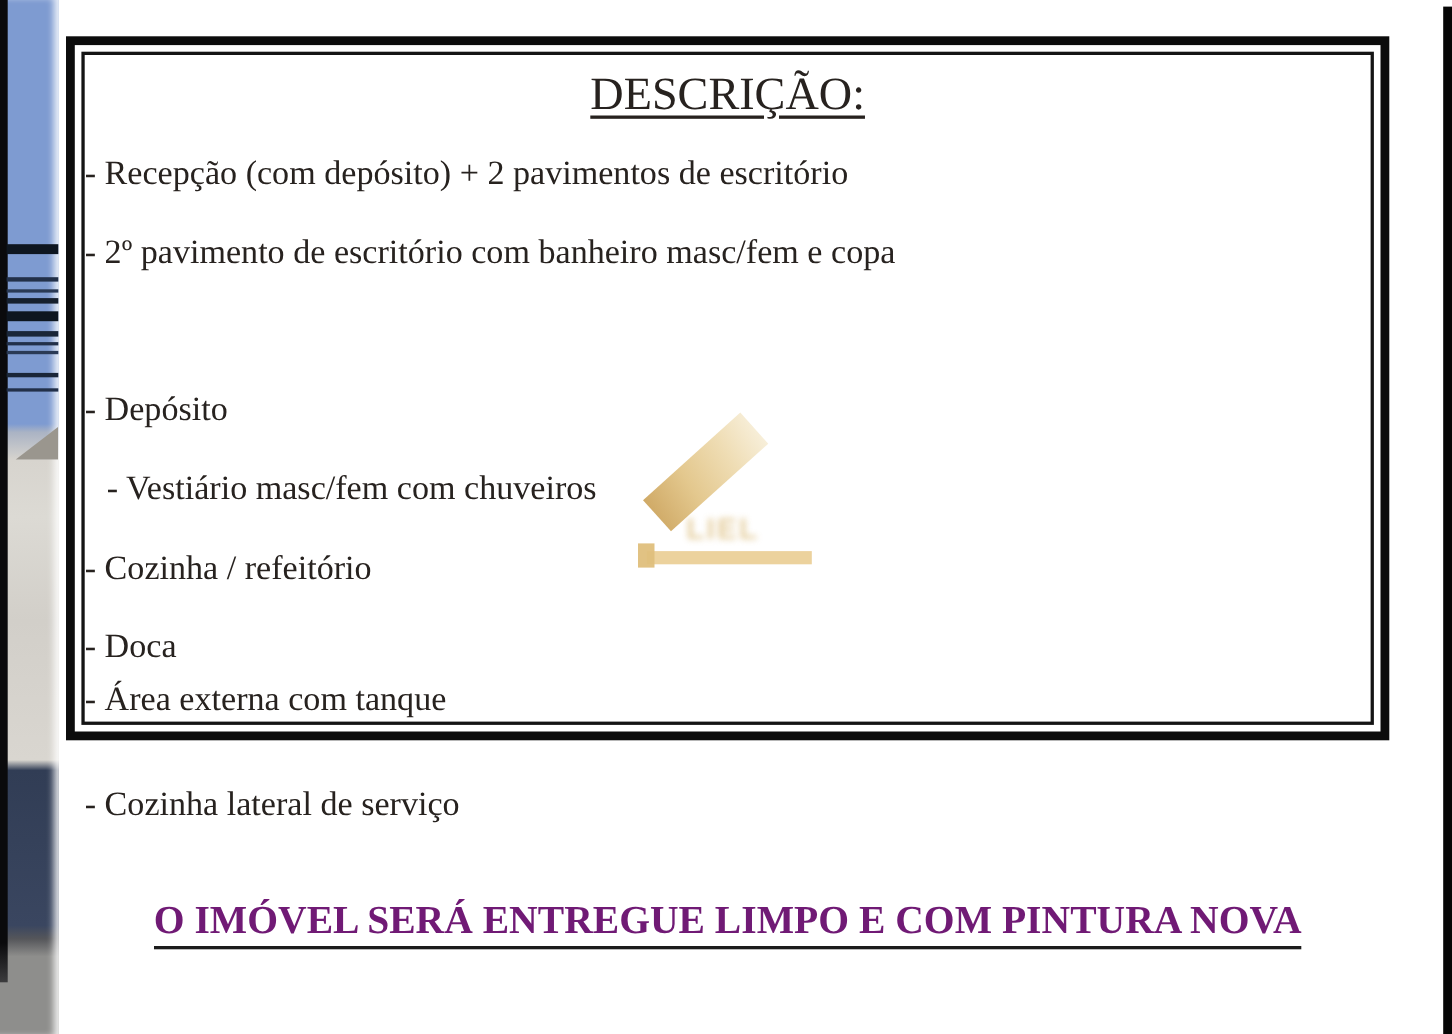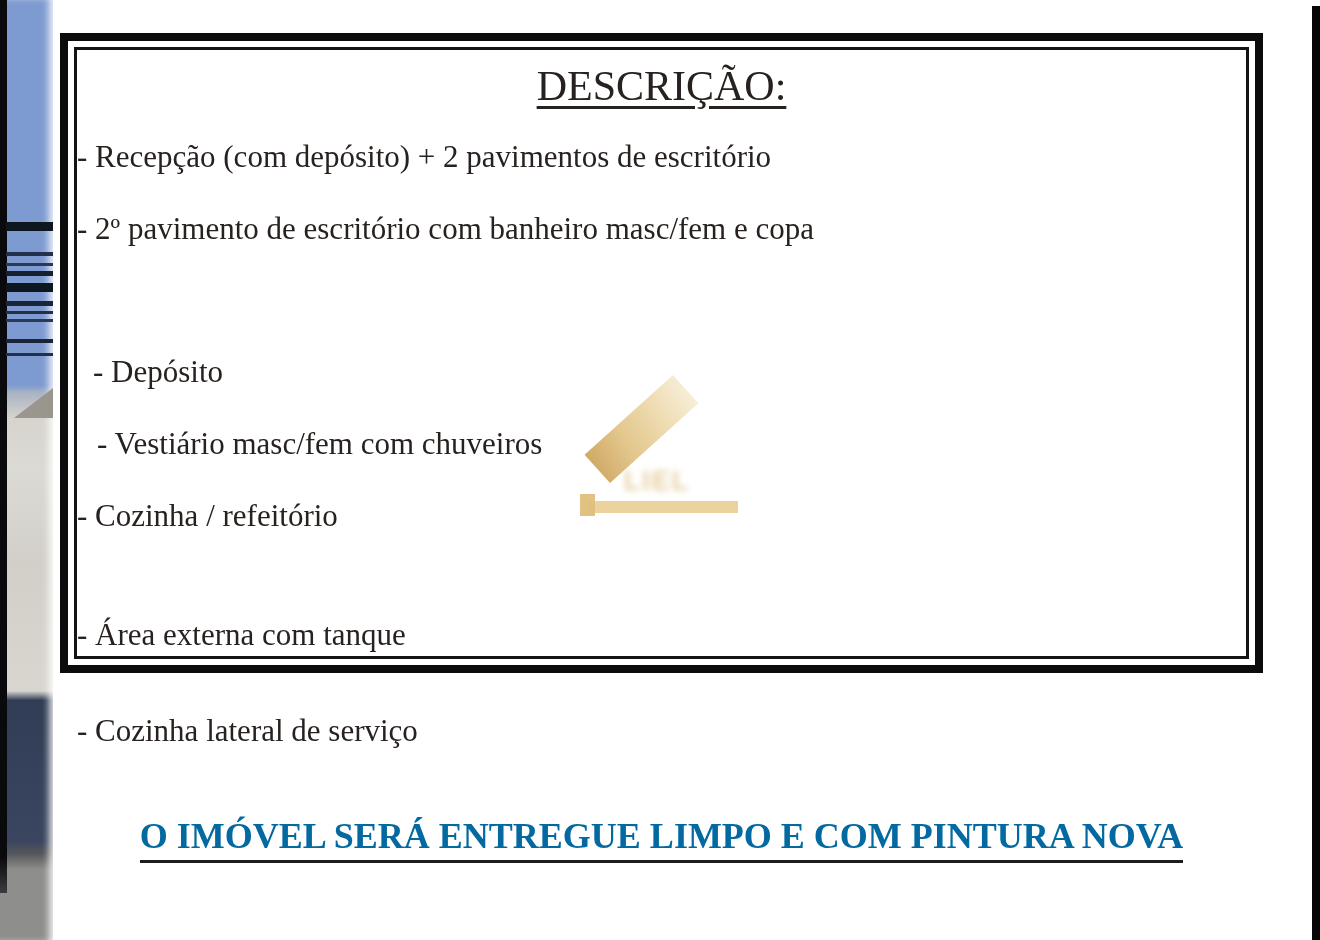--- a/index.html
+++ b/index.html
@@ -129,40 +129,40 @@
     position: absolute; z-index: 2;
     left: 0; right: 0;
     text-align: left;
     font-size: 31px;
     line-height: 40px;
     color: #27221f;
   }
   .i1 { top: 87px; }
   .i2 { top: 159px; }
   .i3 { top: 230px; }
-  .i4 { top: 302px; margin-left: 16px; }
+  .i4 { top: 302px; }
   .i5 { top: 374px; padding-left: 20px; }
   .i6 { top: 446px; }
   .i7 { top: 517px; }
   .i8 { top: 565px; }
   .i9 { top: 661px; }
   .footer-line {
     position: absolute; z-index: 2;
     left: 0; right: 0; top: 765px;
     text-align: center;
   }
   .footer-line span {
     display: inline-block;
     font-size: 36px;
     font-weight: bold;
     line-height: 42px;
     letter-spacing: 0px;
     border-bottom: 3px solid #1c1c1c;
     padding-bottom: 3px;
-    color: #0369a1;
+    color: #701a75;
   }
 </style>
 </head>
 <body>
 
 <div class="stage">
 
   <div class="photo-strip">
     <div class="strip-edge"></div>
     <div class="streak s1"></div>
@@ -188,20 +188,21 @@
       <div class="wm wm-bar"></div>
       <div class="wm wm-foot"></div>
 
       <h1 class="title">DESCRIÇÃO:</h1>
 
       <div class="item i1">- Recepção (com depósito) + 2 pavimentos de escritório</div>
       <div class="item i2">- 2º pavimento de escritório com banheiro masc/fem e copa</div>
       <div class="item i4">- Depósito</div>
       <div class="item i5">- Vestiário masc/fem com chuveiros</div>
       <div class="item i6">- Cozinha / refeitório</div>
+      <div class="item i7">- Doca</div>
       <div class="item i8">- Área externa com tanque</div>
       <div class="item i9">- Cozinha lateral de serviço</div>
 
       <div class="footer-line">
         <span>O IMÓVEL SERÁ ENTREGUE LIMPO E COM PINTURA NOVA</span>
       </div>
 
     </div>
   </div>
 

